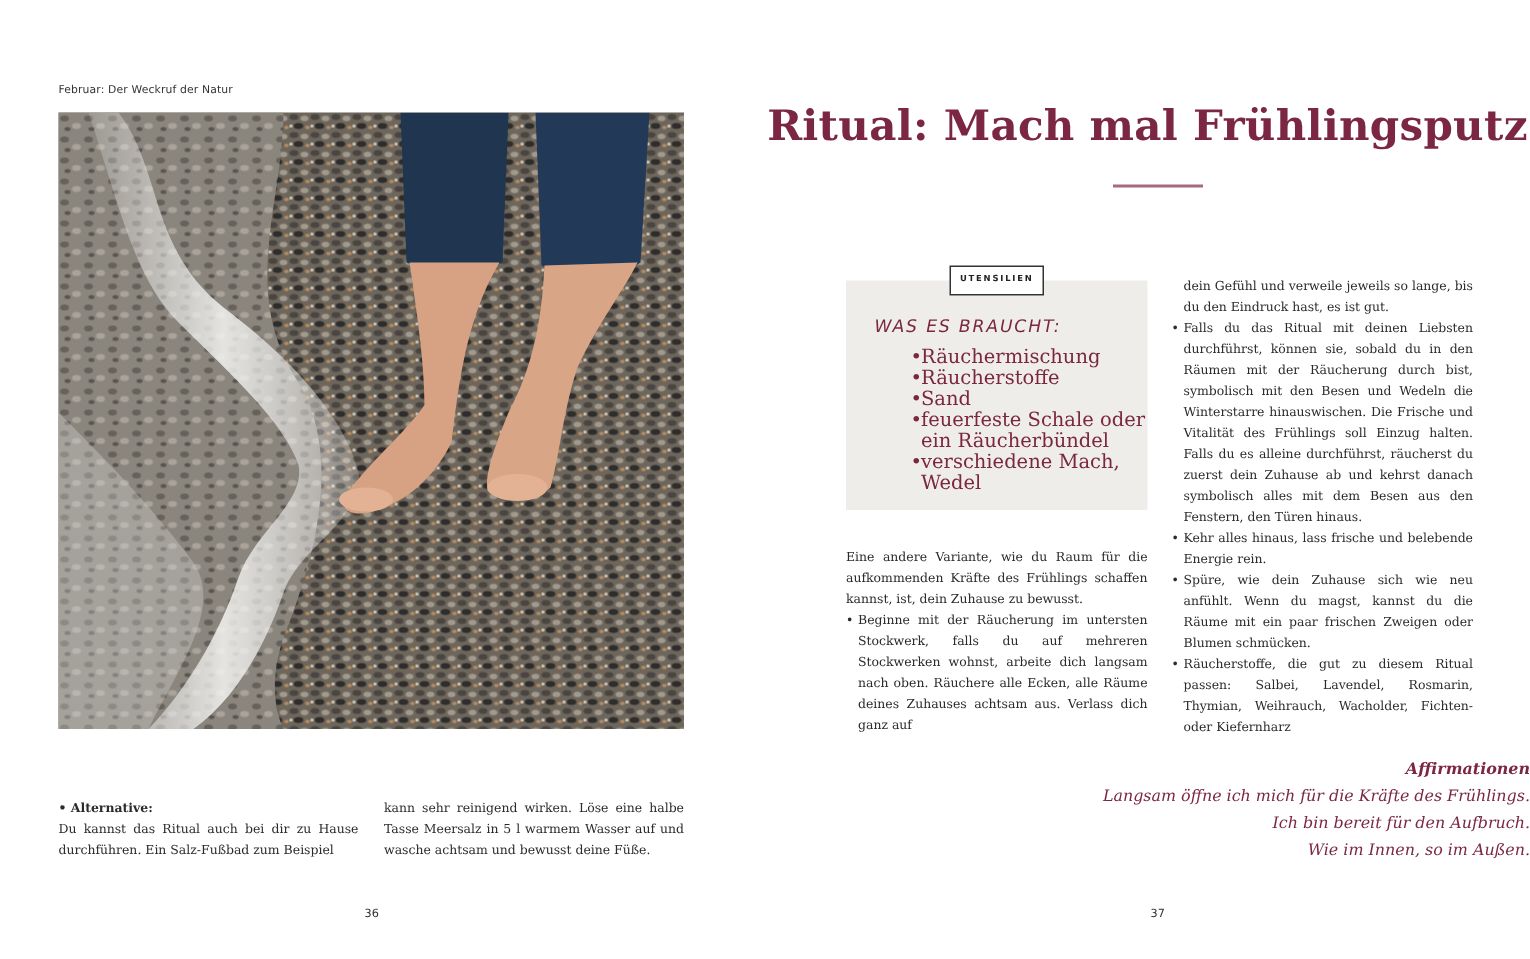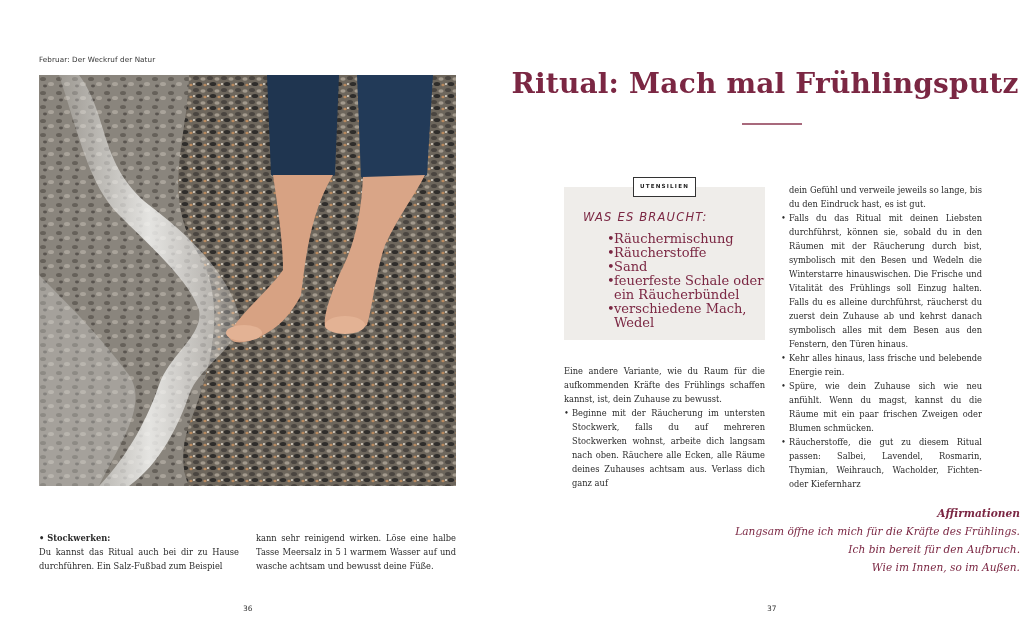--- a/index.html
+++ b/index.html
@@ -125,21 +125,21 @@
       <path d="M318 0 L394 0 L388 100 C370 112 340 110 322 102 Z" fill="#223a58"></path>
 
       <path d="M234 100 C240 140 244 170 244 195 C230 215 205 235 192 255 C186 265 196 270 210 266 C236 258 252 240 262 220 C266 190 270 140 294 100 Z" fill="#d7a283"></path>
       <path d="M324 102 C322 140 316 170 300 200 C292 220 284 240 286 252 C292 260 320 258 328 250 C334 230 336 200 346 170 C360 140 376 120 386 100 Z" fill="#d9a587"></path>
       <ellipse cx="205" cy="258" rx="18" ry="8" fill="#e3b294"></ellipse>
       <ellipse cx="306" cy="250" rx="20" ry="9" fill="#e3b294"></ellipse>
     </svg>
   </div>
 
   <div class="left-col1 body-text">
-    <div class="bold">• <span>Stockwerken:</span></div>
+    <div class="bold">• <span>Alternative:</span></div>
     <div>Du kannst das Ritual auch bei dir zu Hause durchführen. Ein Salz-Fußbad zum Beispiel</div>
   </div>
   <div class="left-col2 body-text">kann sehr reinigend wirken. Löse eine halbe Tasse Meersalz in 5 l warmem Wasser auf und wasche achtsam und bewusst deine Füße.</div>
 
   <div class="page-num pn-left">36</div>
 </div>
 
 <div class="page page-right">
   <div class="title">Ritual: Mach mal Frühlingsputz</div>
   <div class="title-rule"></div>

